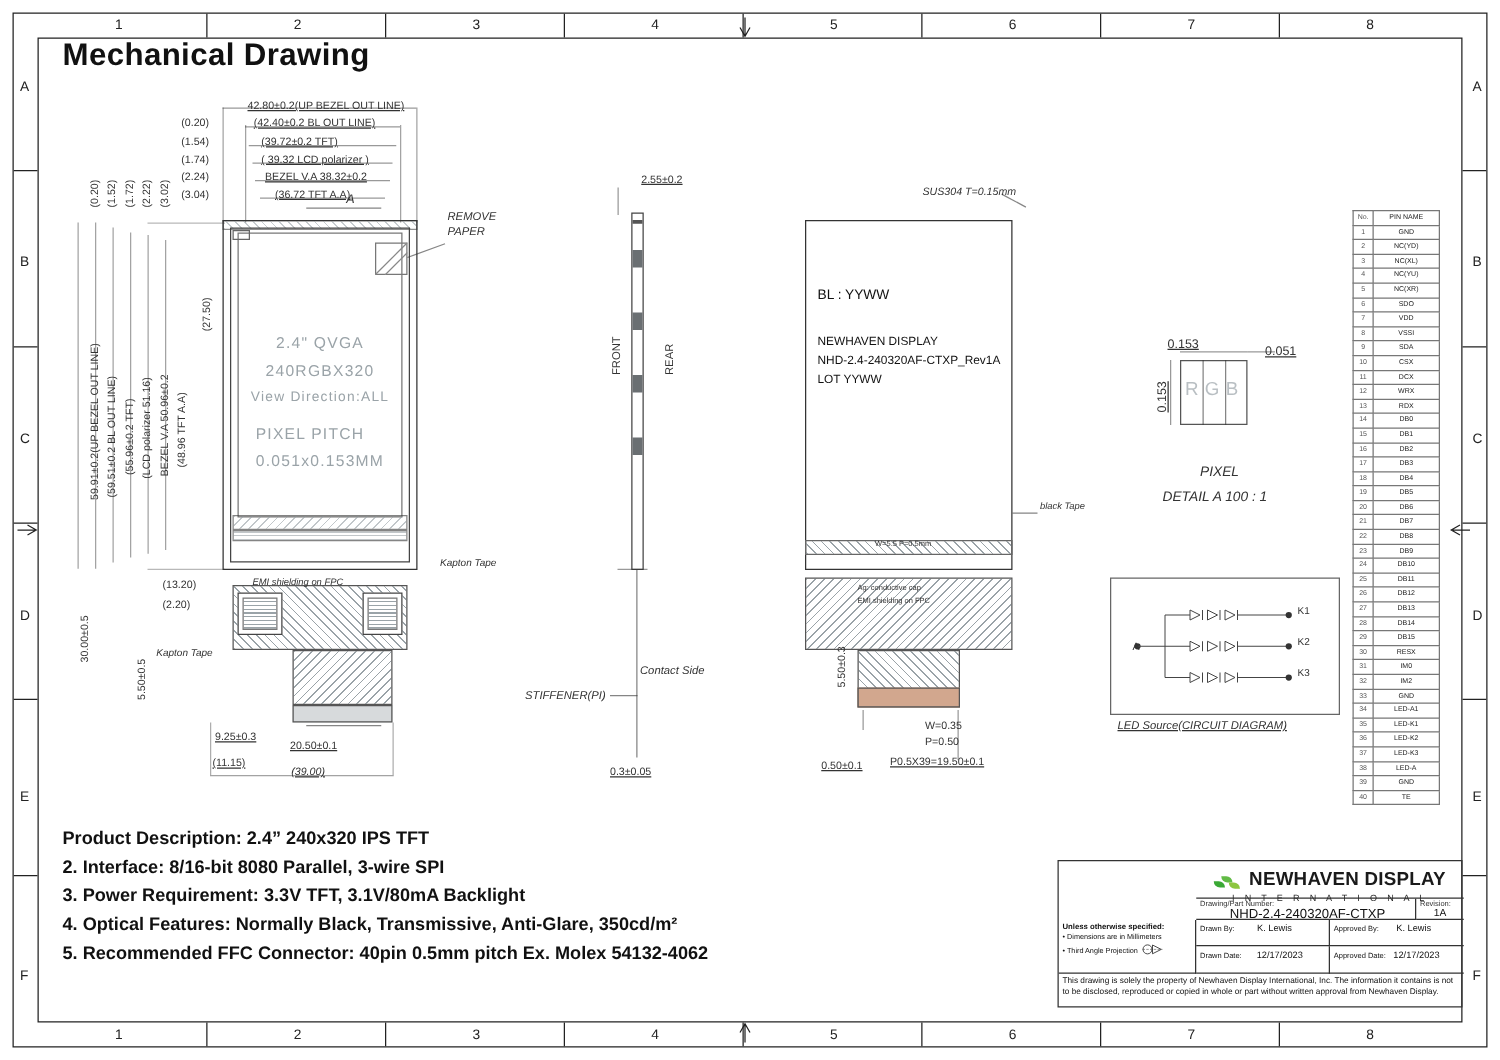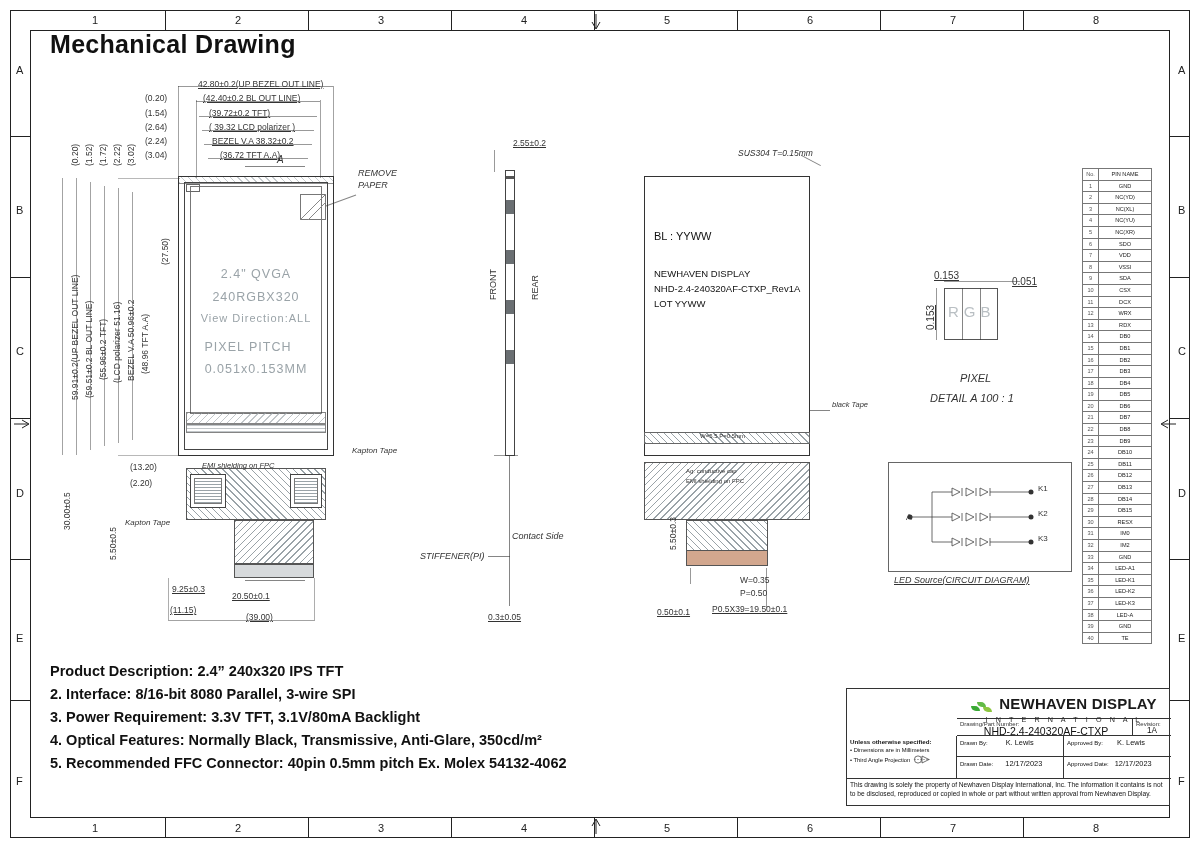--- a/index.html
+++ b/index.html
@@ -151,21 +151,21 @@
 
   <div class="dimtxt u" style="left:198px;top:79px;">42.80±0.2(UP BEZEL OUT LINE)</div>
   <div class="dimtxt u" style="left:203px;top:93px;">(42.40±0.2 BL OUT LINE)</div>
   <div class="dimtxt u" style="left:209px;top:108px;">(39.72±0.2 TFT)</div>
   <div class="dimtxt u" style="left:209px;top:122px;">( 39.32 LCD polarizer )</div>
   <div class="dimtxt u" style="left:212px;top:136px;">BEZEL V.A 38.32±0.2</div>
   <div class="dimtxt u" style="left:220px;top:150px;">(36.72 TFT A.A)</div>
 
   <div class="dimtxt" style="left:145px;top:93px;">(0.20)</div>
   <div class="dimtxt" style="left:145px;top:108px;">(1.54)</div>
-  <div class="dimtxt" style="left:145px;top:122px;">(2.64)</div>
+  <div class="dimtxt" style="left:145px;top:122px;">(1.74)</div>
   <div class="dimtxt" style="left:145px;top:136px;">(2.24)</div>
   <div class="dimtxt" style="left:145px;top:150px;">(3.04)</div>
 
   <div class="line" style="left:178px;top:86px;width:1px;height:92px;opacity:.45;"></div>
   <div class="line" style="left:333px;top:86px;width:1px;height:92px;opacity:.45;"></div>
   <div class="line" style="left:196px;top:100px;width:1px;height:78px;opacity:.45;"></div>
   <div class="line" style="left:320px;top:100px;width:1px;height:78px;opacity:.45;"></div>
   <div class="line" style="left:178px;top:86px;width:155px;height:1px;opacity:.5;"></div>
   <div class="line" style="left:196px;top:101px;width:124px;height:1px;opacity:.5;"></div>
   <div class="line" style="left:199px;top:116px;width:118px;height:1px;opacity:.5;"></div>
@@ -237,21 +237,21 @@
   <div class="dimtxt italic" style="left:125px;top:518px;font-size:8px;">Kapton Tape</div>
 
   <div class="dimtxt" style="left:130px;top:462px;">(13.20)</div>
   <div class="dimtxt" style="left:130px;top:478px;">(2.20)</div>
   <div class="dimtxt vert" style="left:62px;top:530px;transform:rotate(-90deg);">30.00±0.5</div>
   <div class="dimtxt vert" style="left:108px;top:560px;transform:rotate(-90deg);">5.50±0.5</div>
 
   <div class="dimtxt u" style="left:172px;top:584px;">9.25±0.3</div>
   <div class="dimtxt u" style="left:170px;top:605px;">(11.15)</div>
   <div class="dimtxt u" style="left:232px;top:591px;">20.50±0.1</div>
-  <div class="dimtxt u" style="left:246px;top:612px;">(39.00)</div>
+  <div class="dimtxt u" style="left:233px;top:612px;font-style:italic;">(39.00)</div>
   <div class="line" style="left:168px;top:578px;width:1px;height:42px;opacity:.4;"></div>
   <div class="line" style="left:314px;top:578px;width:1px;height:42px;opacity:.4;"></div>
   <div class="line" style="left:168px;top:620px;width:147px;height:1px;opacity:.45;"></div>
 
   <div class="dimtxt u" style="left:513px;top:138px;">2.55±0.2</div>
   <div style="position:absolute;left:505px;top:170px;width:10px;height:286px;border:1px solid #444;box-sizing:border-box;background:#fff;"></div>
   <div style="position:absolute;left:506px;top:176px;width:8px;height:3px;background:#555;"></div>
   <div style="position:absolute;left:506px;top:200px;width:8px;height:14px;background:#6a6f72;"></div>
   <div style="position:absolute;left:506px;top:250px;width:8px;height:14px;background:#6a6f72;"></div>
   <div style="position:absolute;left:506px;top:300px;width:8px;height:14px;background:#6a6f72;"></div>

